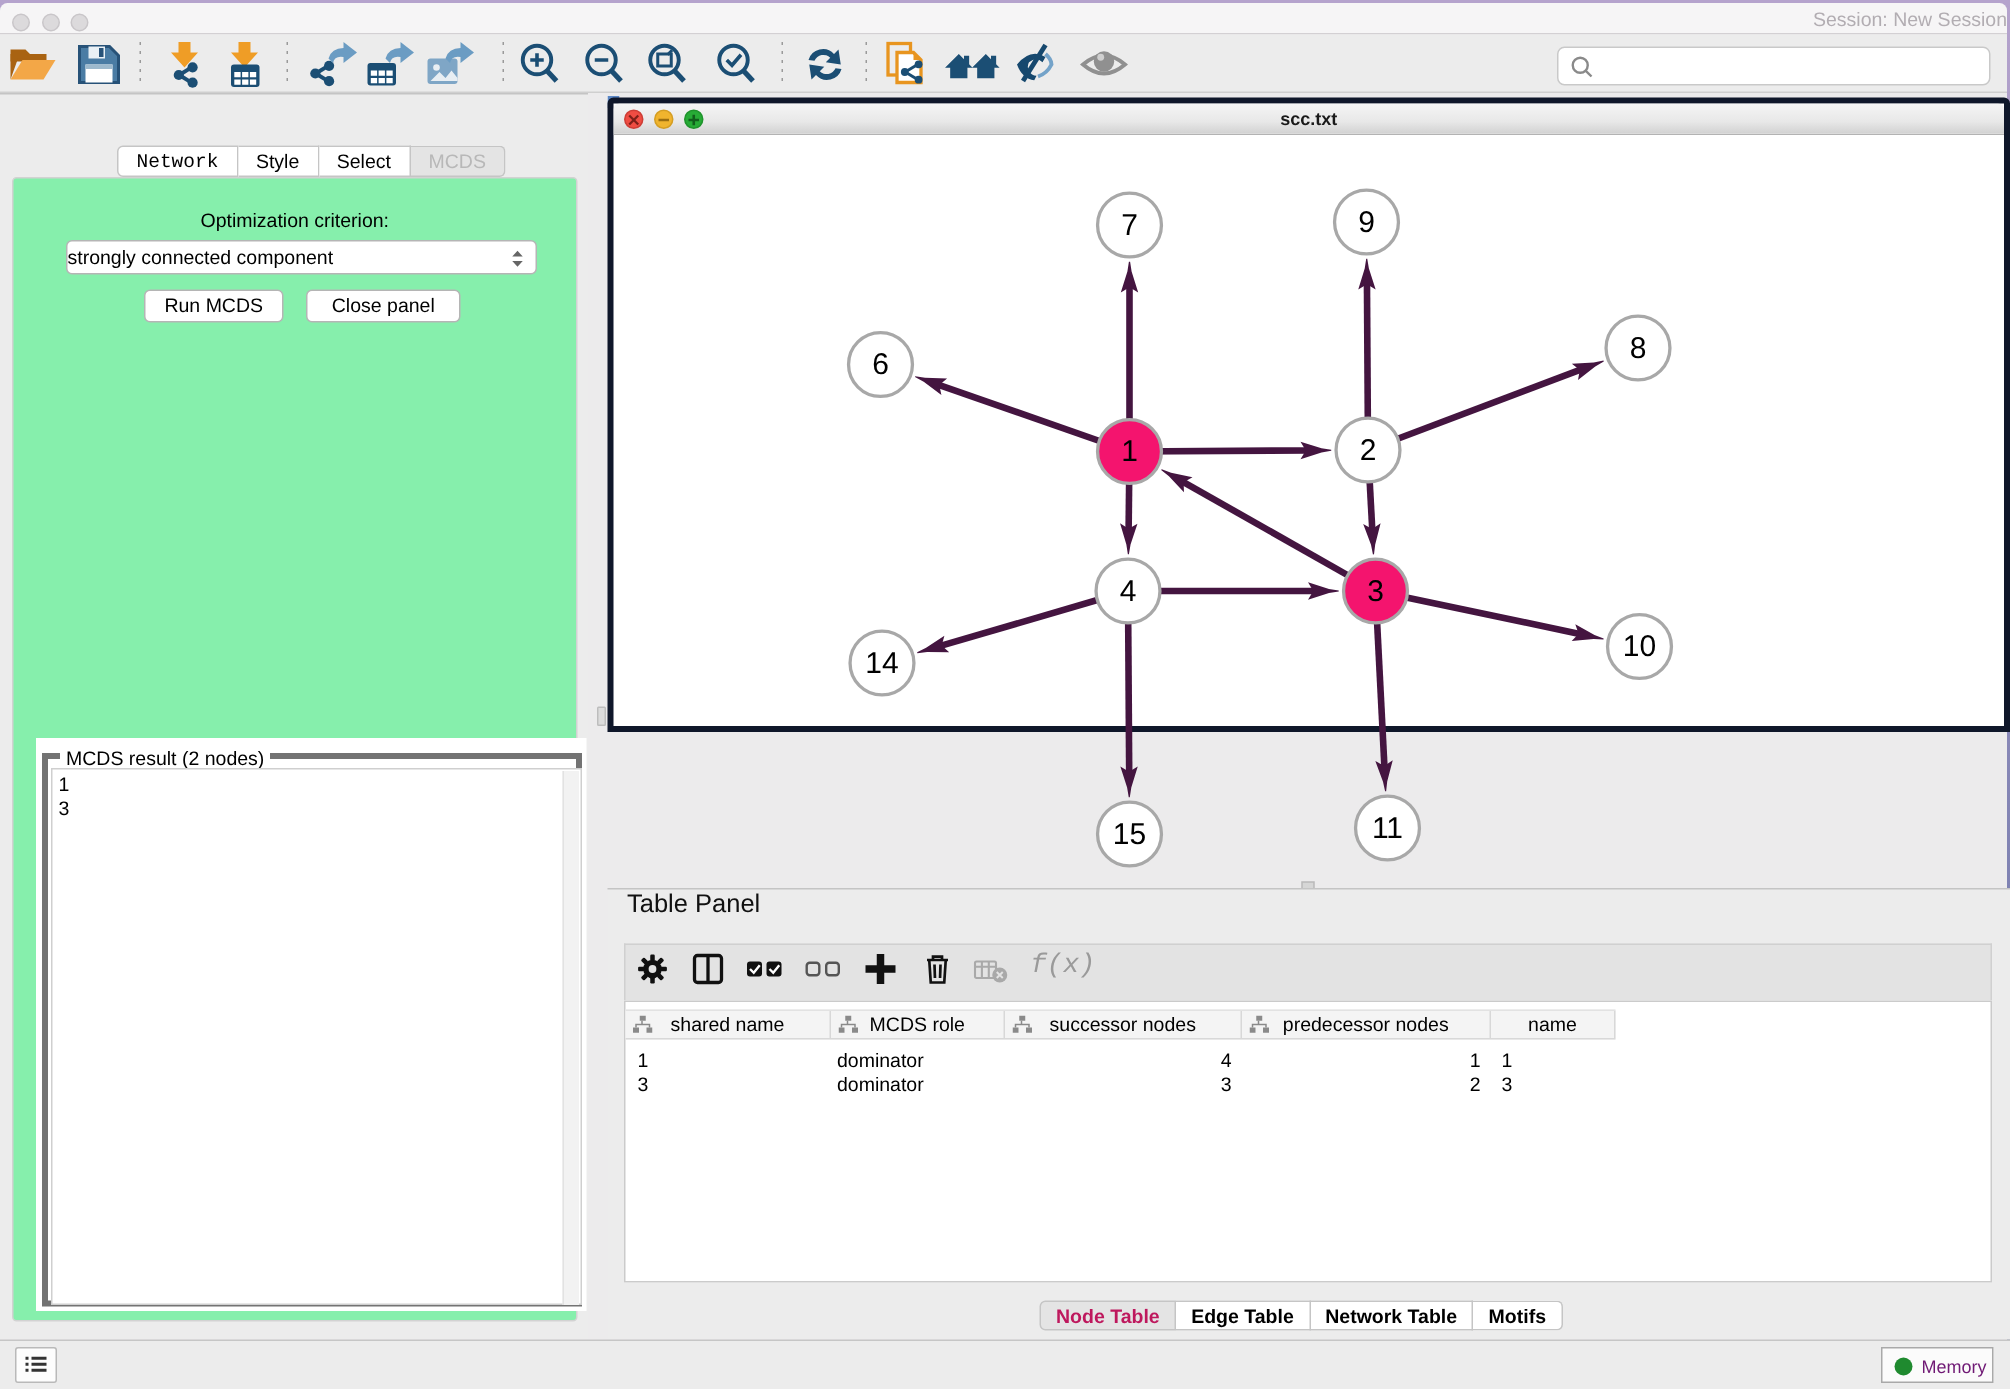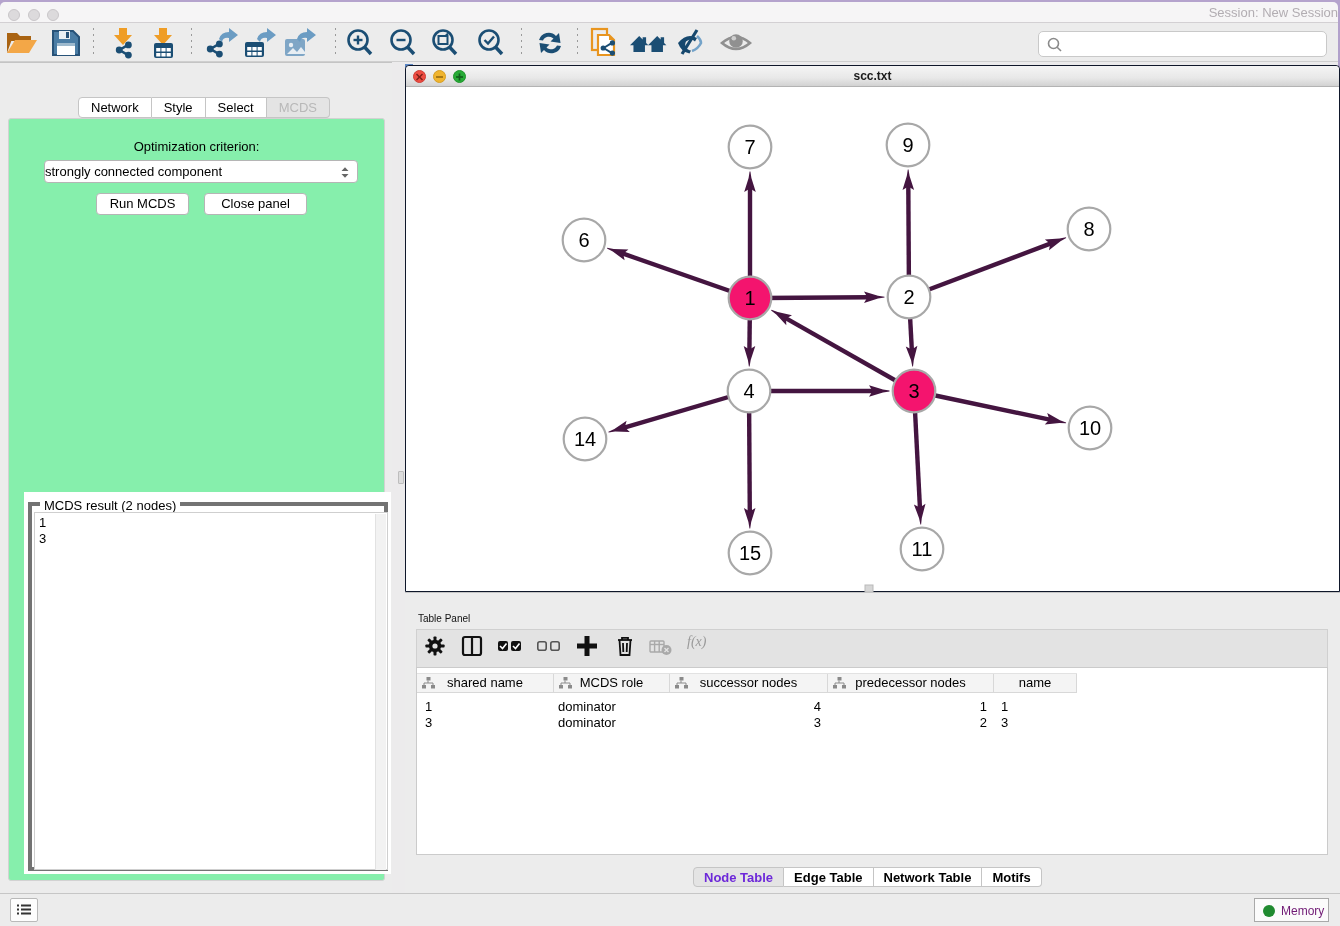--- a/index.html
+++ b/index.html
@@ -21,52 +21,52 @@
 #searchbox { position:absolute; left:1038px; top:8px; width:289px; height:26px; background:#fff; border:1px solid #c9c9c9; border-radius:5px; }
 
 
 #cpanel { left:0; top:62px; width:392px; height:831px; background:#ececec; border-top:1px solid #c4c4c4; }
 #cphead { position:absolute; left:0; top:0; width:100%; height:28px; }
 #cptitle { position:absolute; left:10px; top:8px; font-size:13px; color:#111; }
 .sq { position:absolute; width:9px; height:9px; border:1.5px solid #000; }
 .xx { position:absolute; font-size:13px; font-weight:bold; color:#000; }
 .tabs { position:absolute; display:flex; }
 .tab { height:21px; font-size:13px; line-height:20px; padding:0 12px; background:#fff; border:1px solid #c5c5c5; border-left:none; color:#000; text-align:center; }
-.tab.first { border-left:1px solid #c5c5c5; border-radius:4px 0 0 4px; }
+.tab.first { border-left:1px solid #c5c5c5; border-radius:4px 0 0 4px;font-family:Liberation Mono, monospace; }
 .tab.last { border-radius:0 4px 4px 0; }
 .tab.dis { background:#e4e4e4; color:#b8b8b8; }
 #cpinner { position:absolute; left:8px; top:55px; width:377px; height:763px; background:#86efac; border:1px solid #d2d2d2; border-radius:3px; }
 #optlabel { position:absolute; left:0; top:20px; width:100%; text-align:center; font-size:13px; color:#000; }
 #combo { position:absolute; left:35px; top:41px; width:314px; height:23px; background:#fff; border:1px solid #b5b5b5; border-radius:4px; font-size:13px; line-height:21px; color:#000; }
 #combo svg { position:absolute; right:4px; top:3px; }
 .btn { position:absolute; height:22px; background:#fff; border:1px solid #b5b5b5; border-radius:4px; font-size:13px; text-align:center; line-height:20px; color:#000; }
 #mcdswrap { position:absolute; left:15px; top:373px; width:367px; height:382px; background:#fff; }
 #mcdsbox { position:absolute; left:4px; top:10px; width:360px; height:369px; border:4px solid #737373; }
 #mcdslab { position:absolute; left:8px; top:-8px; background:#fff; padding:0 4px; font-size:13px; color:#000; }
 #mcdsinner { position:absolute; left:2px; top:6px; width:354px; height:358px; background:#fff; border:1px solid #cfcfcf; font-size:13px; line-height:16px; padding:2px 0 0 4px; color:#000; }
 #mcdssb { position:absolute; right:1px; top:1px; width:11px; height:356px; background:#f2f2f2; border-left:1px solid #e2e2e2; }
 
 
-#netframe { left:405px; top:65px; width:935px; height:527px; background:#fff; border:1px solid #0f172a; border-radius:4px 4px 0 0; }
+#netframe { left:405px; top:65px; width:935px; height:423px; background:#fff; border:4px solid #0f172a; border-radius:4px 4px 0 0; }
 #nettb { position:absolute; left:0; top:0; width:100%; height:21px; background:linear-gradient(#f5f5f5,#e8e8e8 60%,#d2d2d2); border-bottom:1px solid #b3b3b3; border-radius:4px 4px 0 0; }
 .lt { position:absolute; top:4px; width:13px; height:13px; border-radius:50%; }
 #nettitle { position:absolute; top:3px; left:0; width:100%; text-align:center; font-size:12px; font-weight:bold; color:#1a1a1a; }
 
 
 #tpanel { left:405px; top:592px; width:935px; height:301px; background:#ececec; border-top:1px solid #c4c4c4; }
-#tptitle { position:absolute; left:13px; top:20px; font-size:10px; color:#111; }
+#tptitle { position:absolute; left:13px; top:0; font-size:17px; color:#111; }
 #ttoolbar { position:absolute; left:11px; top:36px; width:912px; height:38px; background:#e3e3e3; border:1px solid #d0d0d0; border-bottom:none; }
 #tblarea { position:absolute; left:11px; top:74px; width:912px; height:188px; background:#fff; border:1px solid #cbcbcb; }
 #thead { position:absolute; left:0; top:5px; width:660px; height:20px; background:#f4f4f4; border-top:1px solid #e2e2e2; border-bottom:1px solid #d8d8d8; }
 .th { position:absolute; top:0; height:18px; font-size:13px; text-align:center; line-height:18px; color:#000; border-right:1px solid #d8d8d8; }
 .treeic { position:absolute; left:5px; top:3px; }
 .cell { position:absolute; font-size:13px; color:#000; }
 #ttabs { position:absolute; left:288px; top:274px; display:flex; }
 .ttab { height:20px; font-size:13px; font-weight:bold; line-height:19px; padding:0 10px; background:#fff; border:1px solid #c5c5c5; border-left:none; color:#000; }
-.ttab.first { border-left:1px solid #c5c5c5; border-radius:4px 0 0 4px; background:#e4e4e4; color:#6d28d9; }
+.ttab.first { border-left:1px solid #c5c5c5; border-radius:4px 0 0 4px; background:#e4e4e4; color:#be185d; }
 .ttab.last { border-radius:0 4px 4px 0; }
 
 
 #statusbar { left:0; top:893px; width:1340px; height:33px; background:#ececec; border-top:1px solid #c6c6c6; }
 #listbtn { position:absolute; left:10px; top:4px; width:28px; height:24px; background:#fdfdfd; border:1px solid #b9b9b9; border-radius:2px; }
 #membtn { position:absolute; right:11px; top:4px; width:75px; height:24px; background:#fbfbfb; border:1px solid #a9a9a9; font-size:12px; color:#701a75; }
 #membtn .dot { position:absolute; left:8px; top:6px; width:12px; height:12px; border-radius:50%; background:#1f8a2f; }
 #membtn .mt { position:absolute; left:26px; top:5px; }
 </style>
 </head>
@@ -382,21 +382,21 @@
       <svg style="position:absolute;left:230px;top:3px" width="28" height="26" viewBox="0 0 28 26">
         <g fill="#a9a9a9">
           <rect x="3" y="8" width="14" height="11" rx="1" fill="none" stroke="#a9a9a9" stroke-width="1.4"></rect>
           <line x1="3" y1="11.5" x2="17" y2="11.5" stroke="#a9a9a9" stroke-width="1.4"></line>
           <line x1="7.6" y1="8" x2="7.6" y2="19" stroke="#a9a9a9" stroke-width="1.4"></line>
           <line x1="12.2" y1="8" x2="12.2" y2="19" stroke="#a9a9a9" stroke-width="1.4"></line>
           <circle cx="19.5" cy="17" r="5" stroke="none"></circle>
           <path d="M17.5,15 l4,4 m0,-4 l-4,4" stroke="#e3e3e3" stroke-width="1.3"></path>
         </g>
       </svg>
-      <div style="position:absolute;left:270px;top:4px;width:40px;font-family:Liberation Serif, serif;font-style:italic;font-size:14px;color:#9a9a9a;">f(x)</div>
+      <div style="position:absolute;left:270px;top:4px;width:40px;font-family:Liberation Mono, monospace;font-style:italic;font-size:18px;color:#9a9a9a;">f(x)</div>
     </div>
   <div id="tblarea">
     <div id="thead">
       <div class="th" style="left:0; width:137px;"><svg class="treeic" width="13" height="12" viewBox="0 0 13 12">
             <g fill="#8a8a8a">
               <rect x="4.5" y="0" width="4" height="3.5"></rect>
               <rect x="0" y="8" width="4" height="3.5"></rect>
               <rect x="9" y="8" width="4" height="3.5"></rect>
               <path d="M6,3.5 v2.5 M2,8 v-2 h9 v2" stroke="#8a8a8a" fill="none" stroke-width="1"></path>
             </g>

